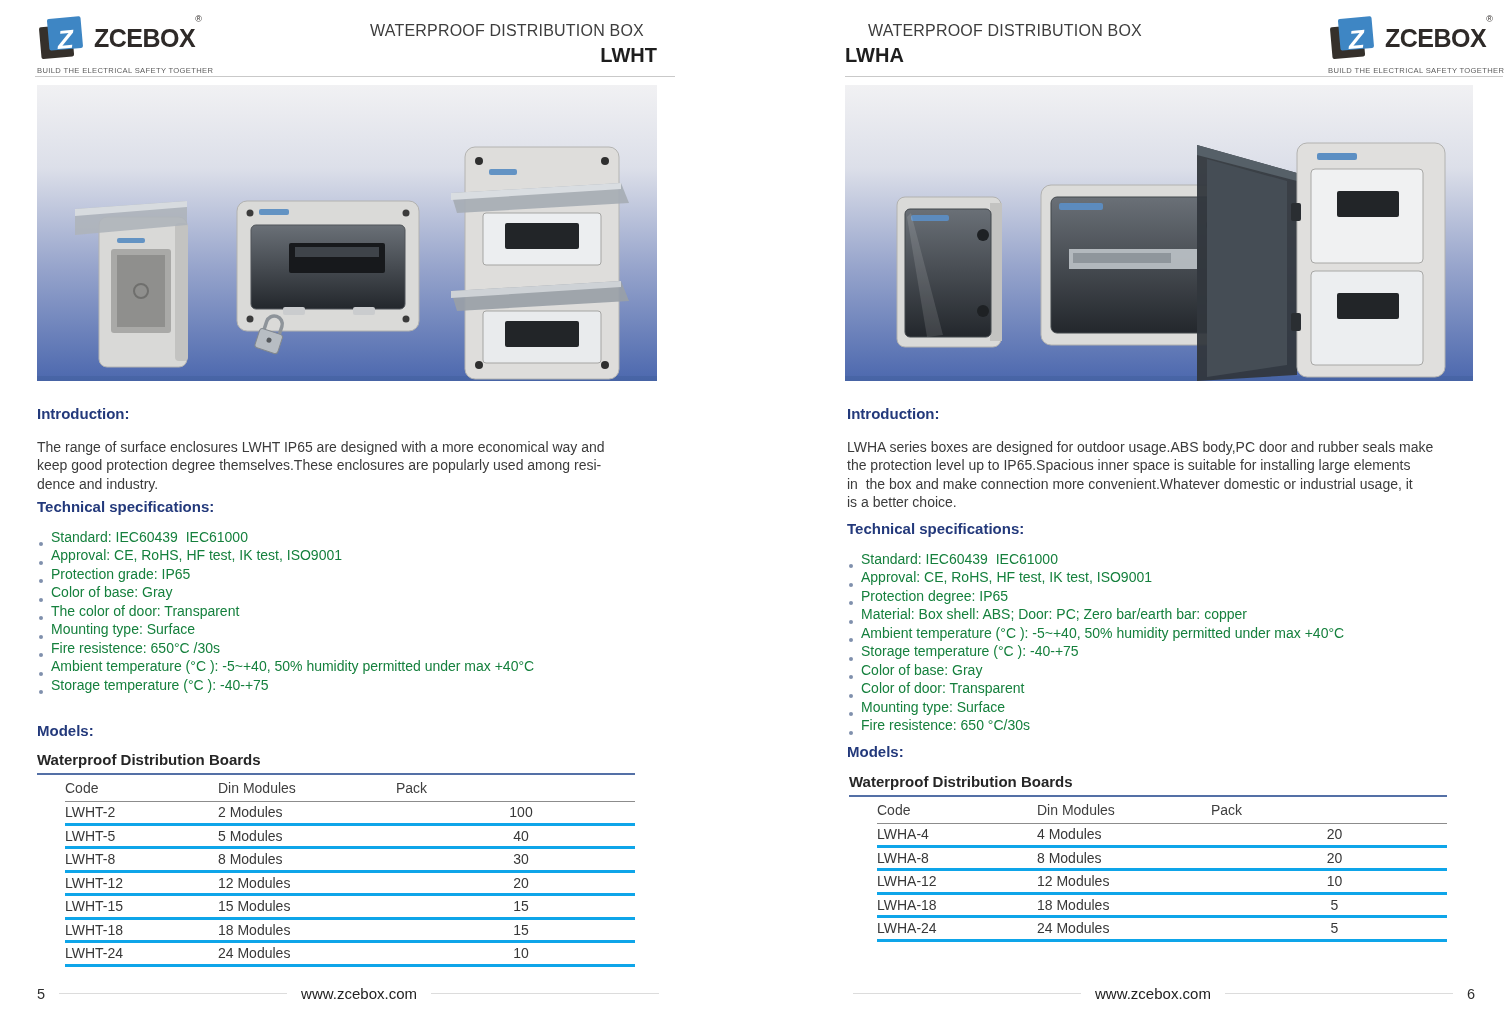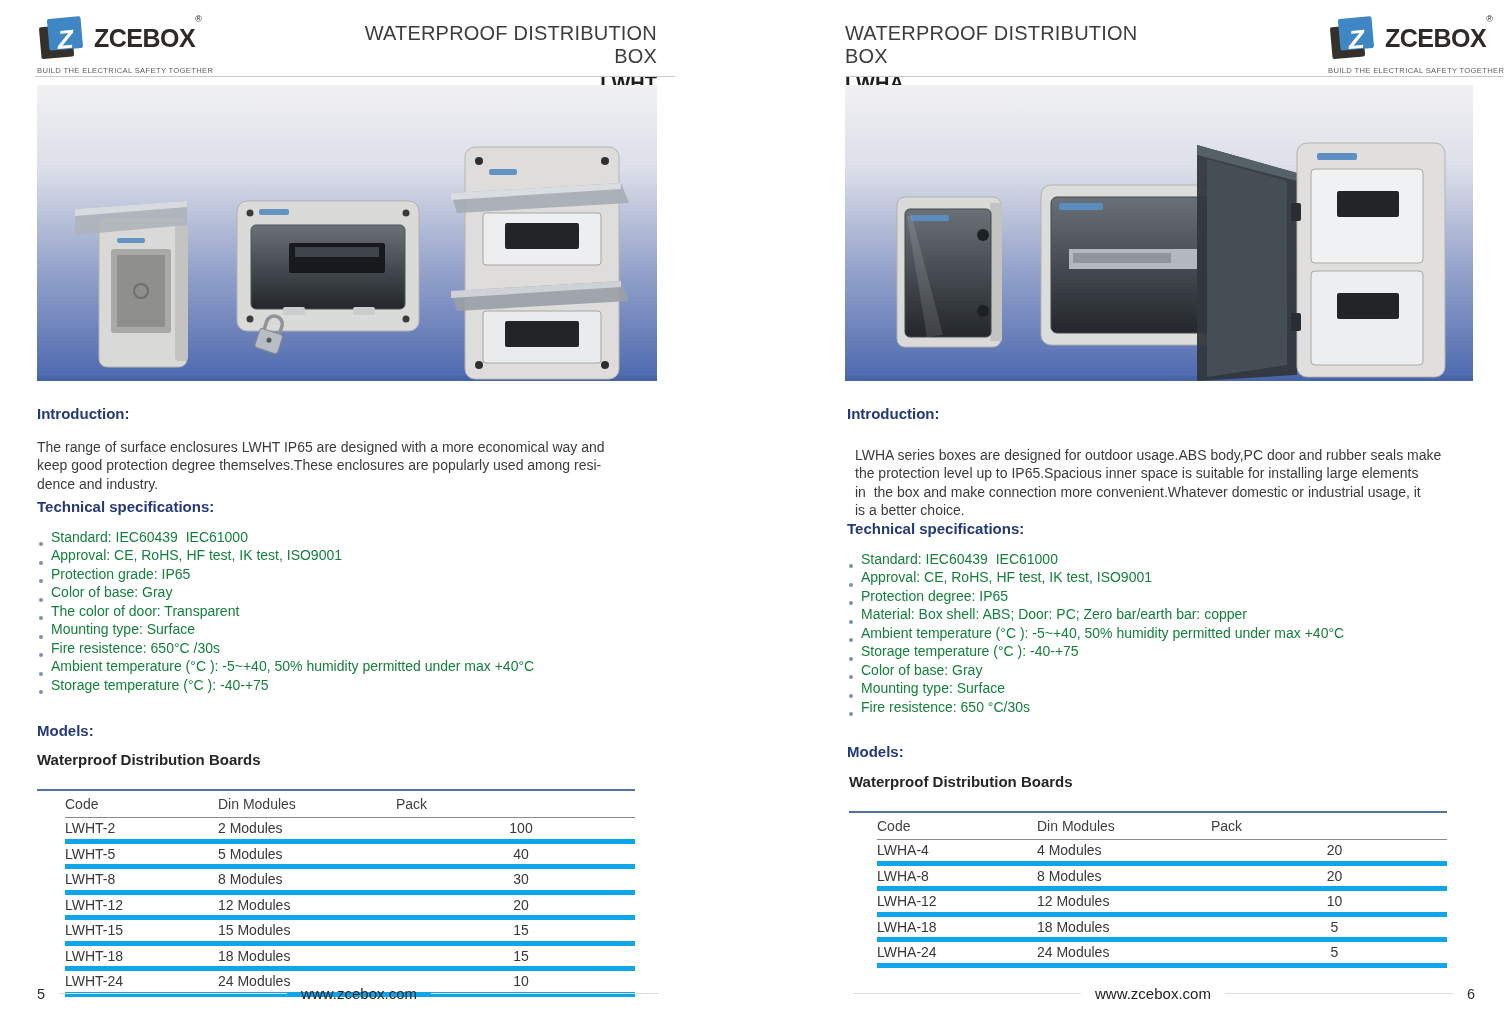--- a/index.html
+++ b/index.html
@@ -7,45 +7,45 @@
          font-family:"Liberation Sans", sans-serif;color:#3b3b3b;}
   .abs{position:absolute;}
 
   
   .logo-block{display:flex;flex-direction:column;}
   .logo-row{display:flex;align-items:center;gap:7px;}
   .logo-mark{width:50px;height:50px;display:block;}
   .logo-name{font-size:25px;font-weight:700;color:#2e2a28;letter-spacing:-0.5px;}
   .logo-reg{font-size:9px;color:#2e2a28;vertical-align:top;position:relative;top:-10px;}
   .logo-tagline{font-size:7.6px;color:#5c5c5c;letter-spacing:0.35px;margin-top:3px;white-space:nowrap;}
-  .title-block .doc-title{font-size:20px;color:#3d3d3d;letter-spacing:0.2px;}
+  .title-block .doc-title{font-size:16px;color:#3d3d3d;letter-spacing:0.2px;text-align:center;}
   .title-block .doc-subtitle{font-size:20px;font-weight:700;color:#1e1e1e;margin-top:4px;}
   .right-align{text-align:right;}
   .header-rule{height:1px;background:#c9c9c9;}
 
   
   .hero{display:block;}
 
   
   .section-heading{font-size:15px;font-weight:700;color:#23397b;}
   .intro-text{font-size:14px;line-height:18.4px;color:#3b3b3b;white-space:pre-wrap;}
   .spec-list{list-style:none;margin:0;padding:0;}
   .spec-item{display:flex;align-items:flex-end;line-height:18.45px;font-size:14px;color:#15803d;}
   .dot{width:4px;height:4px;border-radius:50%;background:#8090ad;margin:7px 8px 0 0;flex:0 0 auto;}
   .spec-text{white-space:pre-wrap;}
 
   
   .models-table{width:598px;}
-  .table-title{font-size:15px;font-weight:700;color:#262626;padding-bottom:21px;
+  .table-title{font-size:15px;font-weight:700;color:#262626;padding-bottom:5px;
                border-bottom:2px solid #5470a6;}
   .trow{display:grid;align-items:center;margin-left:28px;}
   .cols-l{grid-template-columns:153px 178px 1fr;}
   .cols-r{grid-template-columns:160px 174px 1fr;}
   .thead{height:26px;font-size:14px;color:#3f3f3f;border-bottom:1px solid #8c8c8c;}
-  .tbody .trow{height:20.5px;font-size:14px;color:#383838;border-bottom:5px solid #0ea5e9;}
+  .tbody .trow{height:20.5px;font-size:14px;color:#383838;border-bottom:3px solid #0ea5e9;}
   .tbody .c3{padding-left:11px;text-align:center;}
 
   
   .pg-footer{display:flex;align-items:center;gap:14px;}
   .pagenum{font-size:14.5px;color:#2f2f2f;}
   .fline{flex:1;height:1px;background:#dcdcdc;}
   .site{font-size:15px;color:#222222;}
 </style>
 </head>
 <body>
@@ -307,21 +307,21 @@
       <rect x="466" y="84" width="112" height="94" rx="4" fill="#f0f1f2" stroke="#a8a8a6"></rect>
       <rect x="492" y="106" width="62" height="26" rx="2" fill="#222528"></rect>
       <rect x="466" y="186" width="112" height="94" rx="4" fill="#eceef0" stroke="#a8a8a6"></rect>
       <rect x="492" y="208" width="62" height="26" rx="2" fill="#222528"></rect>
       <rect x="446" y="118" width="10" height="18" rx="2" fill="#2a2e32"></rect>
       <rect x="446" y="228" width="10" height="18" rx="2" fill="#2a2e32"></rect>
     </g>
   </svg>
 
   <h2 class="abs section-heading" style="left:847px;top:405px;margin:0;">Introduction:</h2>
-  <p class="abs intro-text" style="left:847px;top:438px;width:632px;margin:8px;">LWHA series boxes are designed for outdoor usage.ABS body,PC door and rubber seals make
+  <p class="abs intro-text" style="left:847px;top:438px;width:632px;margin:0;">LWHA series boxes are designed for outdoor usage.ABS body,PC door and rubber seals make
 the protection level up to IP65.Spacious inner space is suitable for installing large elements
 in  the box and make connection more convenient.Whatever domestic or industrial usage, it
 is a better choice.</p>
 
   <h2 class="abs section-heading" style="left:847px;top:520px;margin:0;">Technical specifications:</h2>
   <ul class="abs spec-list" style="left:849px;top:550px;width:630px;">
       <li class="spec-item">
       <span class="dot"></span>
       <span class="spec-text">Standard: IEC60439  IEC61000</span>
     </li>
@@ -341,20 +341,24 @@
       <span class="dot"></span>
       <span class="spec-text">Ambient temperature (°C ): -5~+40, 50% humidity permitted under max +40°C</span>
     </li>
       <li class="spec-item">
       <span class="dot"></span>
       <span class="spec-text">Storage temperature (°C ): -40-+75</span>
     </li>
       <li class="spec-item">
       <span class="dot"></span>
       <span class="spec-text">Color of base: Gray</span>
+    </li>
+      <li class="spec-item">
+      <span class="dot"></span>
+      <span class="spec-text">Color of door: Transparent</span>
     </li>
       <li class="spec-item">
       <span class="dot"></span>
       <span class="spec-text">Mounting type: Surface</span>
     </li>
       <li class="spec-item">
       <span class="dot"></span>
       <span class="spec-text">Fire resistence: 650 °C/30s</span>
     </li>
     </ul>

